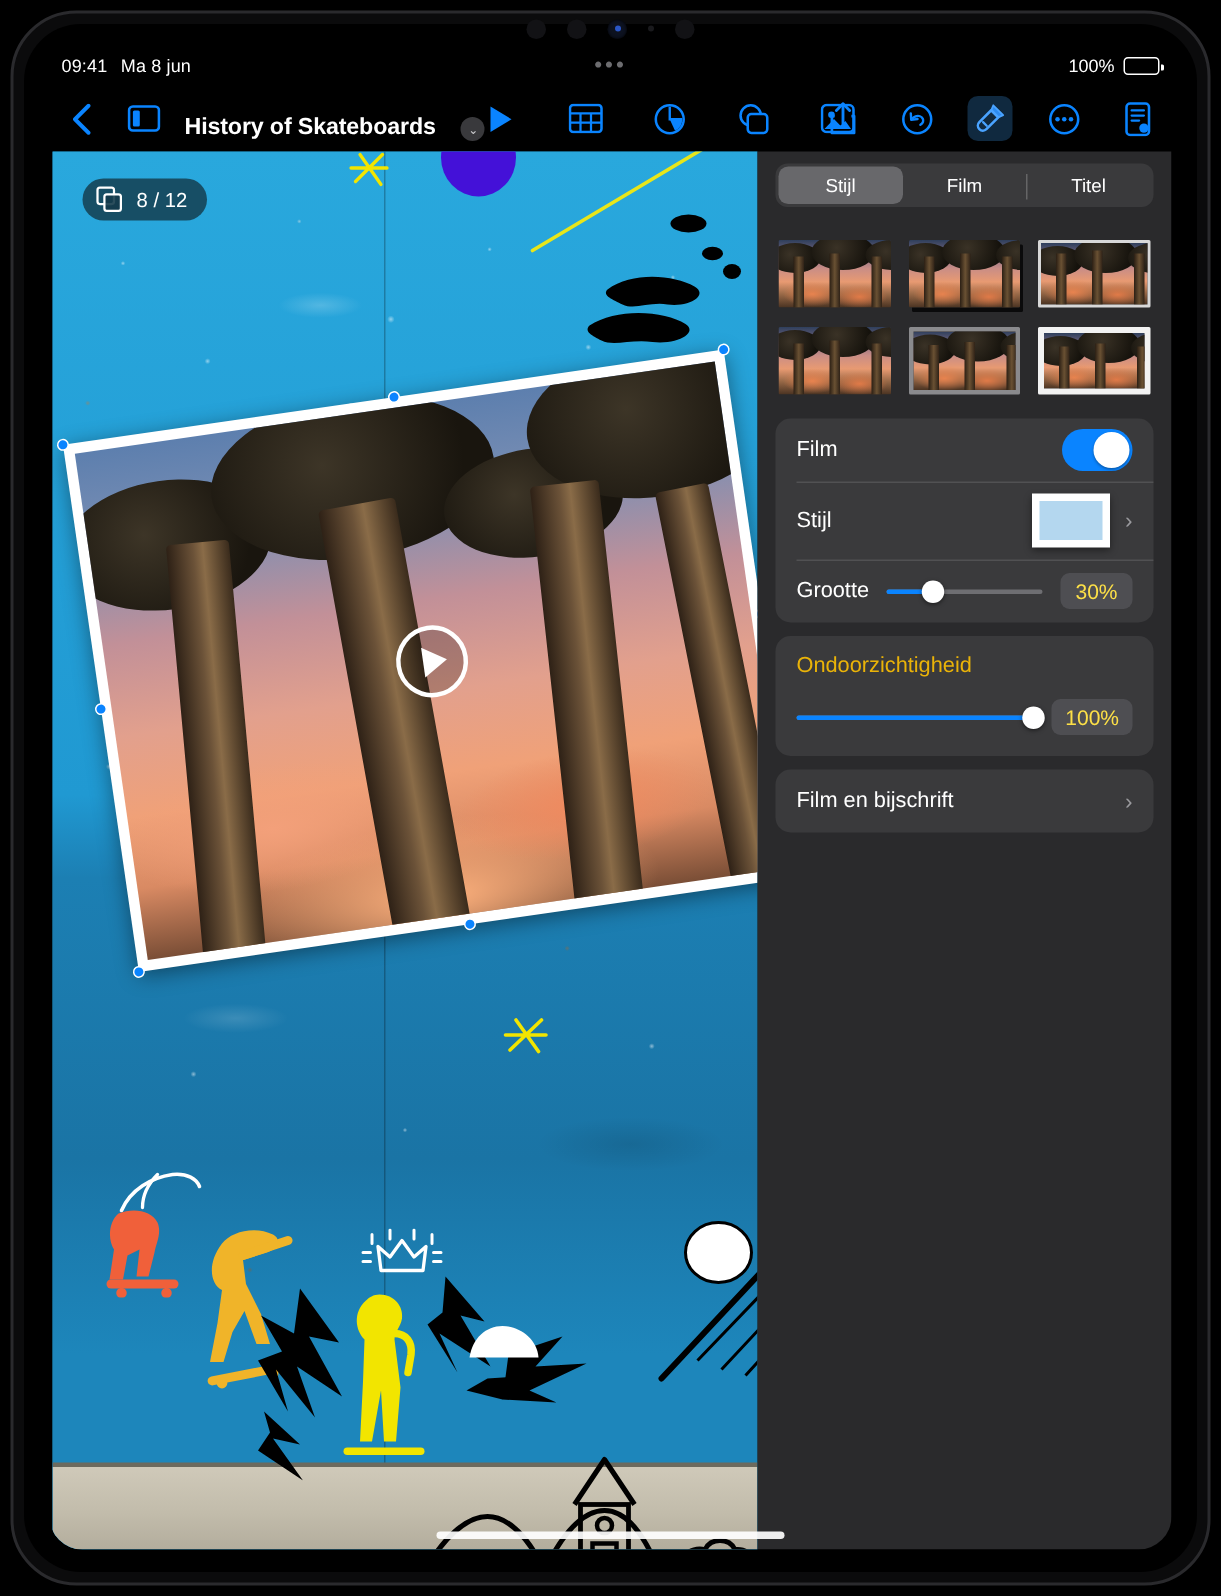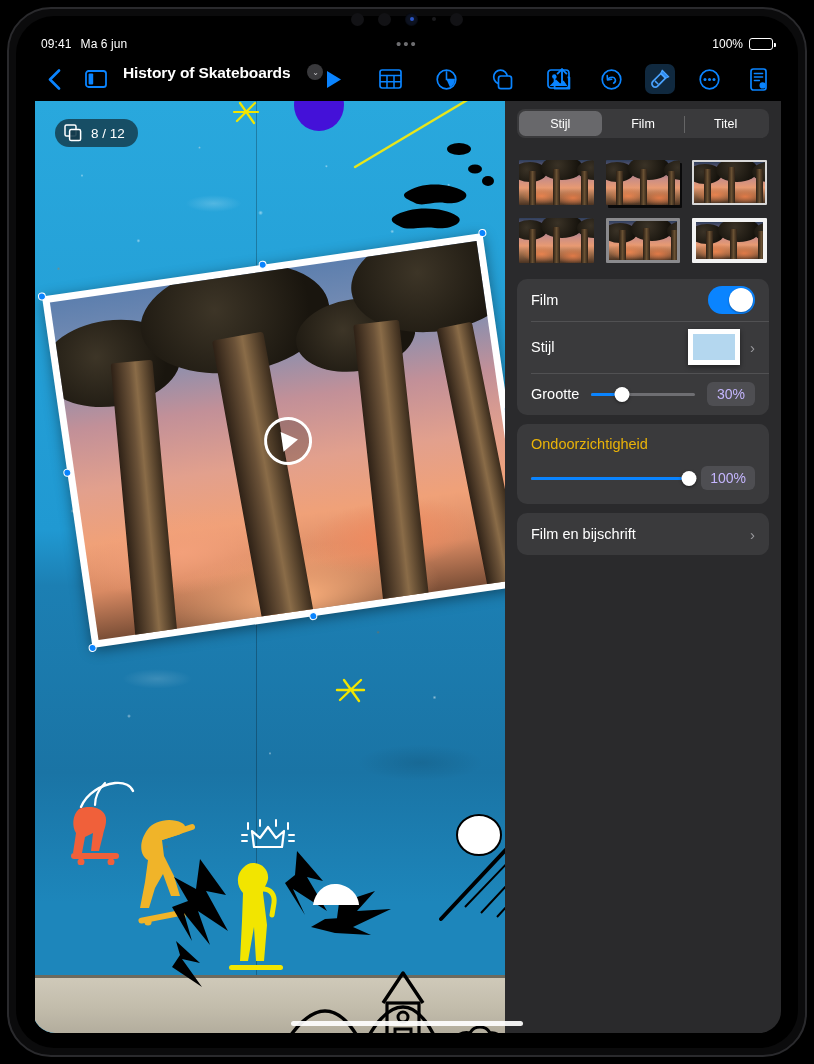--- a/index.html
+++ b/index.html
@@ -85,21 +85,21 @@
   }
   .battery .fill { height: 100%; background: #fff; border-radius: 1px; }
 
   
   .toolbar {
     position: absolute; left: 0; top: 26px;
     width: 748px; height: 44px;
     background: #000;
     display: flex; align-items: center;
   }
-  .tb-left { position: absolute; left: 6px; display: flex; align-items: flex-start; gap: 12px; }
+  .tb-left { position: absolute; left: 6px; display: flex; align-items: flex-end; gap: 12px; }
   .tb-mid  { position: absolute; left: 286px; display: flex; align-items: center; gap: 26px; }
   .tb-right{ position: absolute; right: 8px; display: flex; align-items: center; gap: 19px; }
 
   .icon-btn {
     display: flex; align-items: center; justify-content: center;
     color: #0a84ff;
     width: 30px; height: 30px;
     border-radius: 7px;
   }
   .icon-btn.active { background: #10293f; }
@@ -328,21 +328,21 @@
     background: #0a84ff; border-radius: 2px;
   }
   .slider .knob {
     position: absolute; top: 3px;
     width: 15px; height: 15px; border-radius: 50%;
     background: #fff; box-shadow: 0 1px 3px rgba(0,0,0,.5);
     transform: translateX(-50%);
   }
   .valbox {
     background: #4e4e52; border-radius: 6px;
-    padding: 4px 9px; color: #c4b5fd; font-size: 14px;
+    padding: 4px 9px; color: #fde047; font-size: 14px;
     min-width: 48px; text-align: center; flex: none;
   }
 
   .opacity-group { padding: 12px 14px 14px 14px; }
   .opacity-title { color: #eab308; font-size: 14.5px; margin-bottom: 14px; }
   .opacity-row { display: flex; align-items: center; }
   .opacity-row .slider { margin-left: 0; }
 
   .home-indicator {
     position: absolute; left: 50%; bottom: 7px;
@@ -364,21 +364,21 @@
     <div class="sensor-dot lens"></div>
     <div class="sensor-dot tiny"></div>
     <div class="sensor-dot"></div>
   </div>
 
   <div id="screen">
 
     <div class="statusbar">
       <div class="status-left">
         <span>09:41</span>
-        <span>Ma 6 jun</span>
+        <span>Ma 8 jun</span>
       </div>
       <div class="status-center">•••</div>
       <div class="status-right">
         <span>100%</span>
         <span class="battery"><span class="fill"></span></span>
       </div>
     </div>
 
     <div class="toolbar">
       <div class="tb-left">

